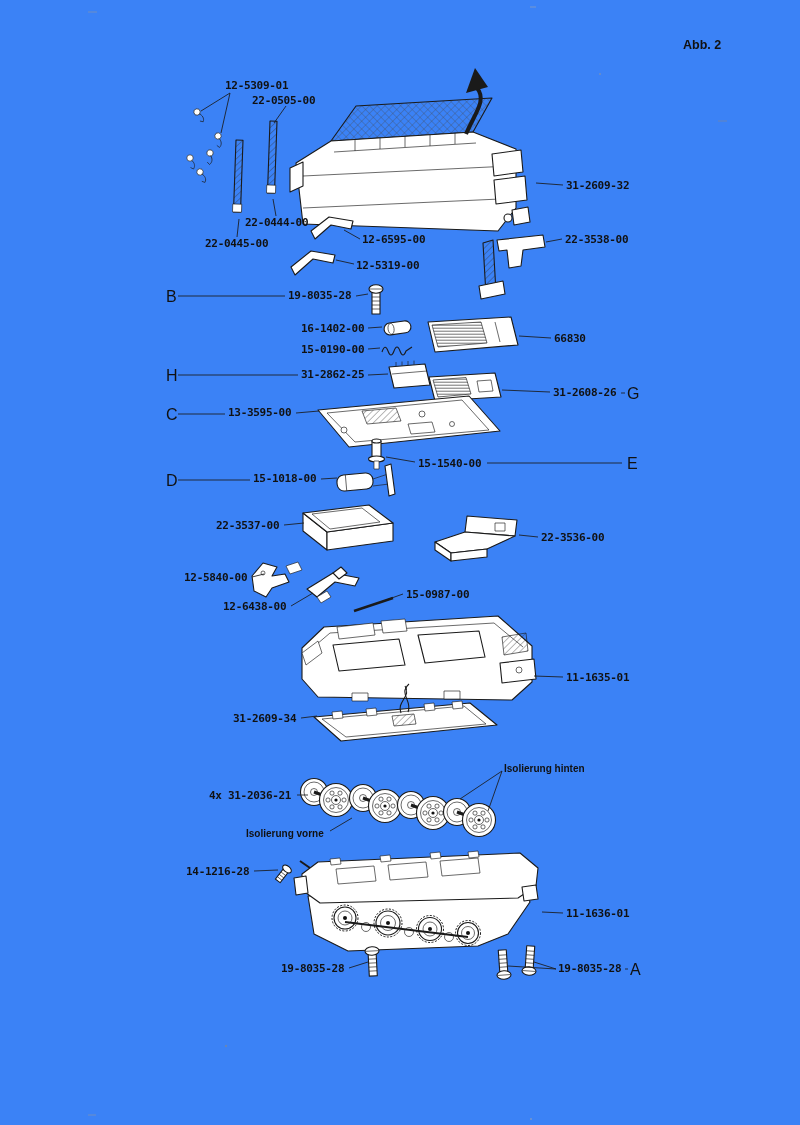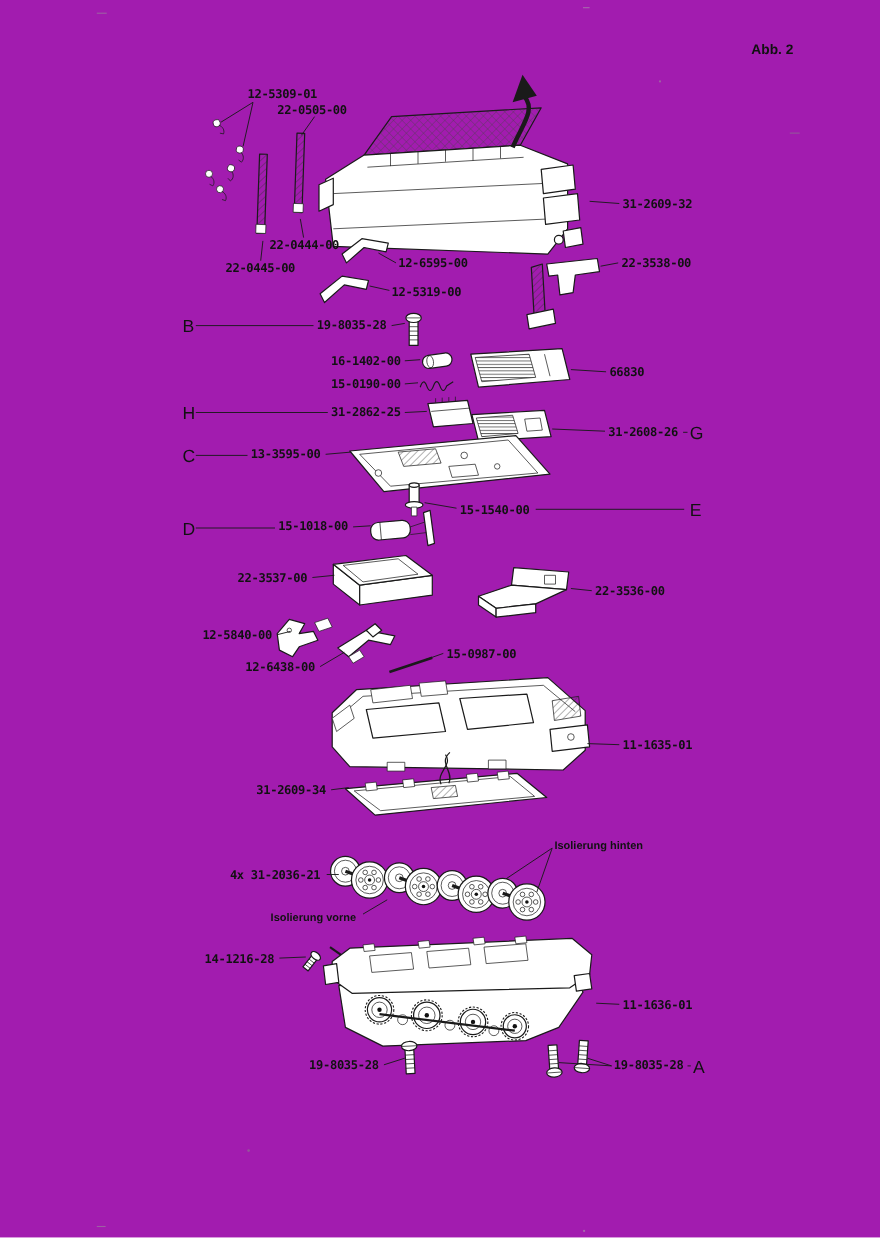--- a/index.html
+++ b/index.html
@@ -1,16 +1,16 @@
 <!DOCTYPE html>
 <html><head>
 <meta charset="utf-8">
 <style>
   html,body{margin:0;padding:0;background:#ffffff;}
-  .page{position:relative;width:800px;height:1125px;background:#a21caf;overflow:hidden;
+  .page{position:relative;width:800px;height:1125px;background:#3b82f6;overflow:hidden;
         font-family:"Liberation Sans",sans-serif;}
   svg{position:absolute;left:0;top:0;}
   .s1{stroke:#1a1a1a;stroke-width:1.1;stroke-linejoin:round;}
   .s0{stroke:#1a1a1a;stroke-width:0.65;stroke-linejoin:round;}
   .ld{stroke:#1a1a1a;stroke-width:0.85;}
   text.pn{font:bold 11px "DejaVu Sans Mono",monospace;fill:#111;letter-spacing:-0.3px;}
   text.note{font:bold 10px "Liberation Sans",sans-serif;fill:#111;}
   text.letter{font:16px "Liberation Sans",sans-serif;fill:#111;}
   text.caption{font:bold 12.5px "Liberation Sans",sans-serif;fill:#111;}
 </style>

